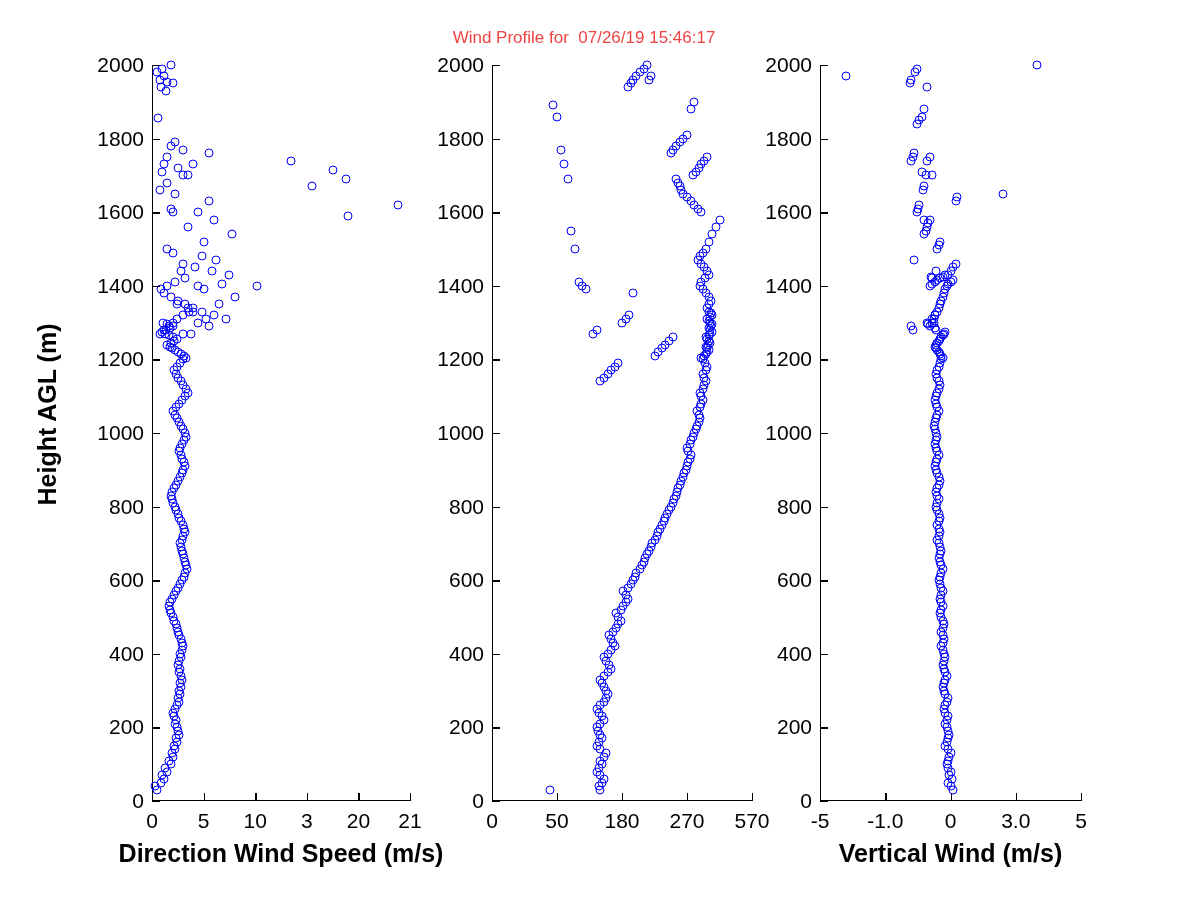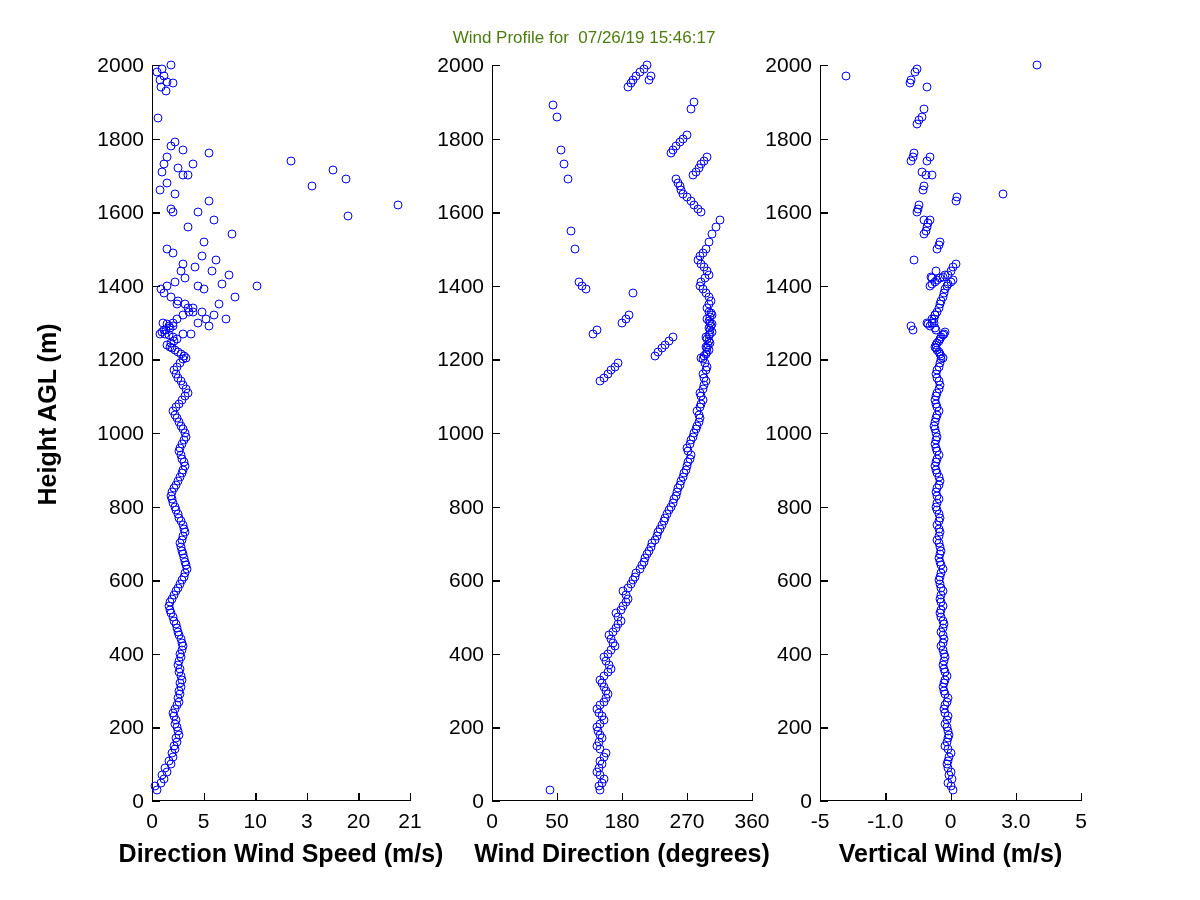--- a/index.html
+++ b/index.html
@@ -21,21 +21,21 @@
     height: 900px;
     background: #ffffff;
   }
   .fig-title {
     position: absolute;
     left: 0;
     top: 28px;
     width: 1168px;
     text-align: center;
     font-size: 17px;
-    color: #4d7c0f;
+    color: #ef4444;
     font-family: "Liberation Sans", sans-serif;
     white-space: pre;
   }
   .ylabel {
     position: absolute;
     left: -83px;
     top: 400px;
     width: 260px;
     text-align: center;
     transform: rotate(-90deg);
@@ -378,21 +378,21 @@
       <div class="plotbox" style="width: 260px; height: 736px;"></div>
       <div class="tick-x" style="left: 0px; top: 728px;"></div>
       <div class="xticklabel" style="left: 0px; top: 744px;">0</div>
       <div class="tick-x" style="left: 65px; top: 728px;"></div>
       <div class="xticklabel" style="left: 65px; top: 744px;">50</div>
       <div class="tick-x" style="left: 130px; top: 728px;"></div>
       <div class="xticklabel" style="left: 130px; top: 744px;">180</div>
       <div class="tick-x" style="left: 195px; top: 728px;"></div>
       <div class="xticklabel" style="left: 195px; top: 744px;">270</div>
       <div class="tick-x" style="left: 260px; top: 728px;"></div>
-      <div class="xticklabel" style="left: 260px; top: 744px;">360</div>
+      <div class="xticklabel" style="left: 260px; top: 744px;">570</div>
       <div class="tick-y" style="left: 0px; top: 736px;"></div>
       <div class="yticklabel" style="left: -70px; width: 62px; top: 736px;">0</div>
       <div class="tick-y" style="left: 0px; top: 662.4px;"></div>
       <div class="yticklabel" style="left: -70px; width: 62px; top: 662.4px;">200</div>
       <div class="tick-y" style="left: 0px; top: 588.8px;"></div>
       <div class="yticklabel" style="left: -70px; width: 62px; top: 588.8px;">400</div>
       <div class="tick-y" style="left: 0px; top: 515.2px;"></div>
       <div class="yticklabel" style="left: -70px; width: 62px; top: 515.2px;">600</div>
       <div class="tick-y" style="left: 0px; top: 441.6px;"></div>
       <div class="yticklabel" style="left: -70px; width: 62px; top: 441.6px;">800</div>
@@ -401,21 +401,20 @@
       <div class="tick-y" style="left: 0px; top: 294.4px;"></div>
       <div class="yticklabel" style="left: -70px; width: 62px; top: 294.4px;">1200</div>
       <div class="tick-y" style="left: 0px; top: 220.8px;"></div>
       <div class="yticklabel" style="left: -70px; width: 62px; top: 220.8px;">1400</div>
       <div class="tick-y" style="left: 0px; top: 147.2px;"></div>
       <div class="yticklabel" style="left: -70px; width: 62px; top: 147.2px;">1600</div>
       <div class="tick-y" style="left: 0px; top: 73.6px;"></div>
       <div class="yticklabel" style="left: -70px; width: 62px; top: 73.6px;">1800</div>
       <div class="tick-y" style="left: 0px; top: 0px;"></div>
       <div class="yticklabel" style="left: -70px; width: 62px; top: 0px;">2000</div>
-      <div class="xlabel" style="left: 130px; top: 774px;">Wind Direction (degrees)</div>
       <div class="marker-layer" style="width: 260px; height: 736px;">
         <div class="marker" style="left: 108.333px; top: 724.96px; border-color: rgb(0, 0, 255);"></div>
         <div class="marker" style="left: 106.889px; top: 721.28px; border-color: rgb(0, 0, 255);"></div>
         <div class="marker" style="left: 109.778px; top: 717.6px; border-color: rgb(0, 0, 255);"></div>
         <div class="marker" style="left: 111.944px; top: 713.92px; border-color: rgb(0, 0, 255);"></div>
         <div class="marker" style="left: 108.333px; top: 710.24px; border-color: rgb(0, 0, 255);"></div>
         <div class="marker" style="left: 104.722px; top: 706.56px; border-color: rgb(0, 0, 255);"></div>
         <div class="marker" style="left: 106.889px; top: 702.88px; border-color: rgb(0, 0, 255);"></div>
         <div class="marker" style="left: 109.778px; top: 699.2px; border-color: rgb(0, 0, 255);"></div>
         <div class="marker" style="left: 108.333px; top: 695.52px; border-color: rgb(0, 0, 255);"></div>

